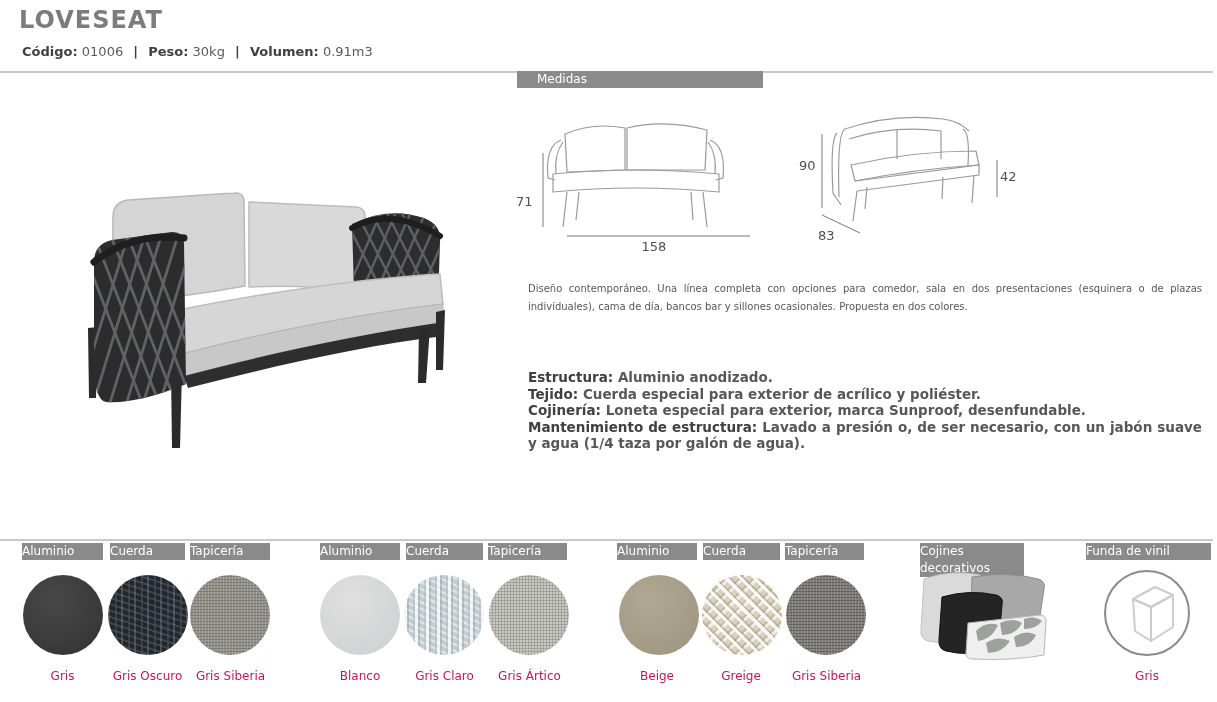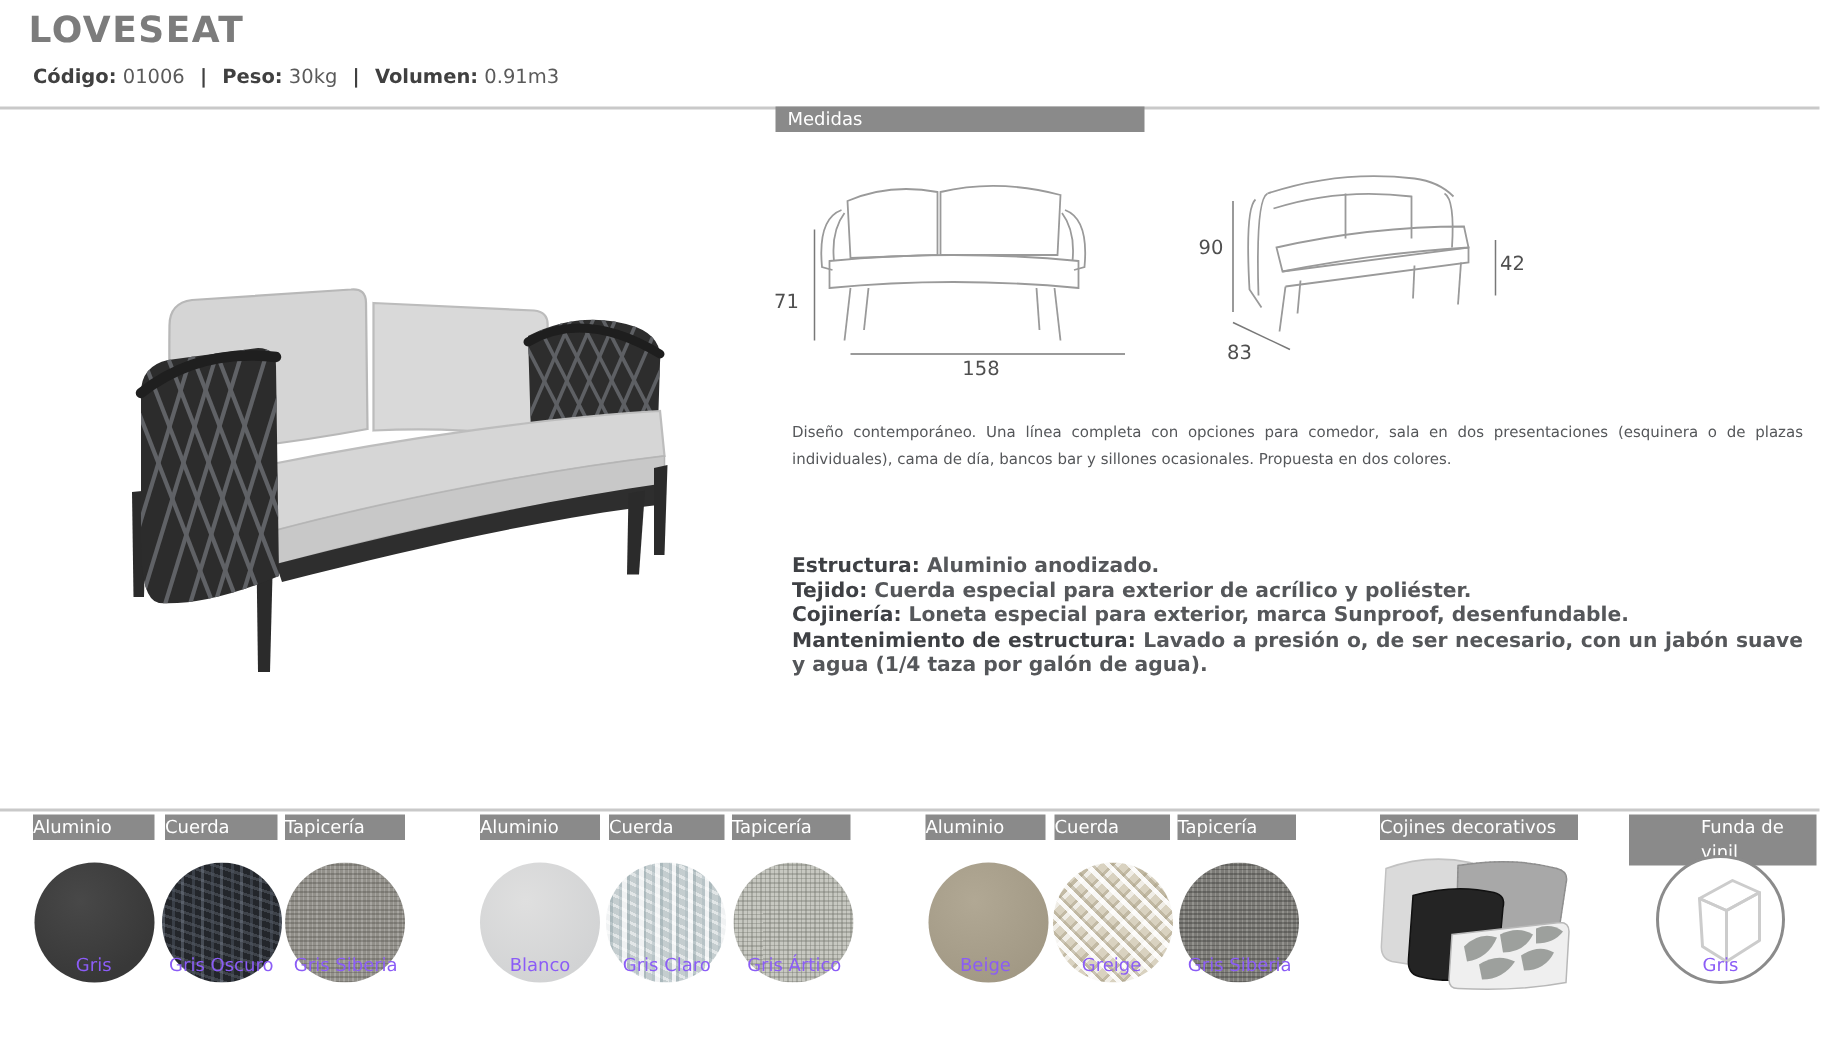--- a/index.html
+++ b/index.html
@@ -11,39 +11,39 @@
   .title { position:absolute; left:19px; top:6px; font-size:24px; font-weight:bold;
            color:#7c7c7c; letter-spacing:1px; }
   .meta  { position:absolute; left:22px; top:44px; font-size:13px; color:#5a5a5a; }
   .meta b { color:#404040; }
   .meta .sep { font-weight:bold; color:#404040; padding:0 6px; }
 
   .rule-top    { position:absolute; left:0; top:71px;  width:1213px; height:2px; background:#c9c9c9; }
   .rule-bottom { position:absolute; left:0; top:539px; width:1213px; height:2px; background:#c9c9c9; }
 
   .gray-bar { background:#8a8a8a; color:#ffffff; font-size:12px; line-height:17px; }
-  .medidas-bar { position:absolute; left:517px; top:71px; width:246px; height:17px; padding-left:8px; }
+  .medidas-bar { position:absolute; left:517px; top:71px; width:246px; height:17px; padding-left:20px; }
 
   
   .draw { position:absolute; }
   .dim { position:absolute; font-size:13px; color:#4f4f4f; }
 
   
   .descr { position:absolute; left:528px; top:280px; width:674px; font-size:10px;
            line-height:17.5px; color:#55575a; text-align:justify; }
   .specs { position:absolute; left:528px; top:369px; width:674px; font-size:13.5px;
            line-height:16.5px; color:#55575a; }
   .specs .spec { text-align:justify;font-weight:bold; }
   .specs .spec.nojust { text-align:left; }
   .specs b { color:#3e4044; }
 
   
   .col { position:absolute; top:543px; }
   .circle { position:absolute; top:575px; width:80px; height:80px; border-radius:50%; }
-  .slabel { position:absolute; top:636px; font-size:12px; color:#8b5cf6; text-align:center; }
+  .slabel { position:absolute; top:669px; font-size:12px; color:#be185d; text-align:center; }
 
   
   .sw-gris   { background:radial-gradient(circle at 38% 32%, #484848, #383838 72%); }
   .sw-oscuro { background-color:#23262b;
     background-image:
       repeating-linear-gradient(90deg, rgba(130,140,155,.38) 0 2px, transparent 2px 7px, rgba(80,88,100,.5) 7px 9px, transparent 9px 13px),
       repeating-linear-gradient(18deg, rgba(160,170,185,.22) 0 2px, transparent 2px 6px); }
   .sw-siberia1 { background-color:#92908a;
     background-image:
       repeating-linear-gradient(0deg, rgba(60,58,52,.28) 0 1px, transparent 1px 3px),
@@ -231,37 +231,37 @@
   <div class="col gray-bar hbar" style="left:617px; width:80px;">Aluminio</div>
   <div class="col gray-bar hbar" style="left:703px; width:77px;">Cuerda</div>
   <div class="col gray-bar hbar" style="left:785px; width:79px;">Tapicería</div>
   <div class="circle sw-beige" style="left:619px;"></div>
   <div class="circle sw-greige" style="left:702px;"></div>
   <div class="circle sw-siberia2" style="left:786px;"></div>
   <span class="slabel" style="left:617px; width:80px;">Beige</span>
   <span class="slabel" style="left:701px; width:80px;">Greige</span>
   <span class="slabel" style="left:784px; width:85px;">Gris Siberia</span>
 
-  <div class="col gray-bar hbar" style="left:920px; width:132px;">Cojines decorativos</div>
+  <div class="col gray-bar hbar" style="left:920px; width:104px;">Cojines decorativos</div>
   <svg class="draw" style="left:916px; top:567px;" width="136" height="94" viewBox="0 0 136 94">
     <path d="M8,12 Q36,2 64,8 Q72,10 70,20 L66,70 Q40,80 12,74 Q4,72 5,62 Z" fill="#dadada" stroke="#c2c2c2"></path>
     <path d="M56,10 Q92,4 122,12 Q130,14 128,22 L122,62 Q92,70 62,62 Q54,60 55,50 Z" fill="#a8a8a8" stroke="#909090"></path>
     <path d="M56,10 Q92,4 122,12 Q130,14 128,22 L122,62 Q92,70 62,62 Q54,60 55,50 Z" fill="none" stroke="#8c8c8c" stroke-width=".6" stroke-dasharray="1,2"></path>
     <path d="M26,30 Q54,22 80,28 Q88,30 86,38 L82,82 Q54,90 30,84 Q22,82 23,72 Z" fill="#242424" stroke="#111"></path>
     <path d="M52,56 L124,48 Q130,48 130,54 L128,88 Q96,94 56,92 Q50,92 50,86 Z" fill="#efefef" stroke="#b8b8b8"></path>
     <g fill="#8f938f" opacity=".85">
       <path d="M60,64 Q70,54 82,58 Q76,72 62,74 Z"></path>
       <path d="M84,56 Q96,50 106,56 Q100,68 86,68 Z"></path>
       <path d="M70,76 Q82,68 94,74 Q86,86 72,86 Z"></path>
       <path d="M98,70 Q110,62 120,68 Q114,80 100,80 Z"></path>
       <path d="M108,52 Q118,48 126,54 Q120,62 108,62 Z"></path>
     </g>
   </svg>
 
-  <div class="col gray-bar hbar" style="left:1086px; width:125px;padding-left:48px;">Funda de vinil</div>
+  <div class="col gray-bar hbar" style="left:1086px; width:125px;">Funda de vinil</div>
   <svg class="draw" style="left:1103px; top:569px;" width="88" height="88" viewBox="0 0 88 88">
     <circle cx="44" cy="44" r="42" fill="#ffffff" stroke="#8b8b8b" stroke-width="2"></circle>
     <g fill="none" stroke="#cccccc" stroke-width="2" stroke-linejoin="round">
       <path d="M30,30 L52,18 L70,26 L48,38 Z"></path>
       <path d="M30,30 L48,38 L48,72 L32,62 Z"></path>
       <path d="M48,38 L70,26 L70,58 L48,72 Z"></path>
     </g>
   </svg>
   <span class="slabel" style="left:1107px; width:80px;">Gris</span>
 

